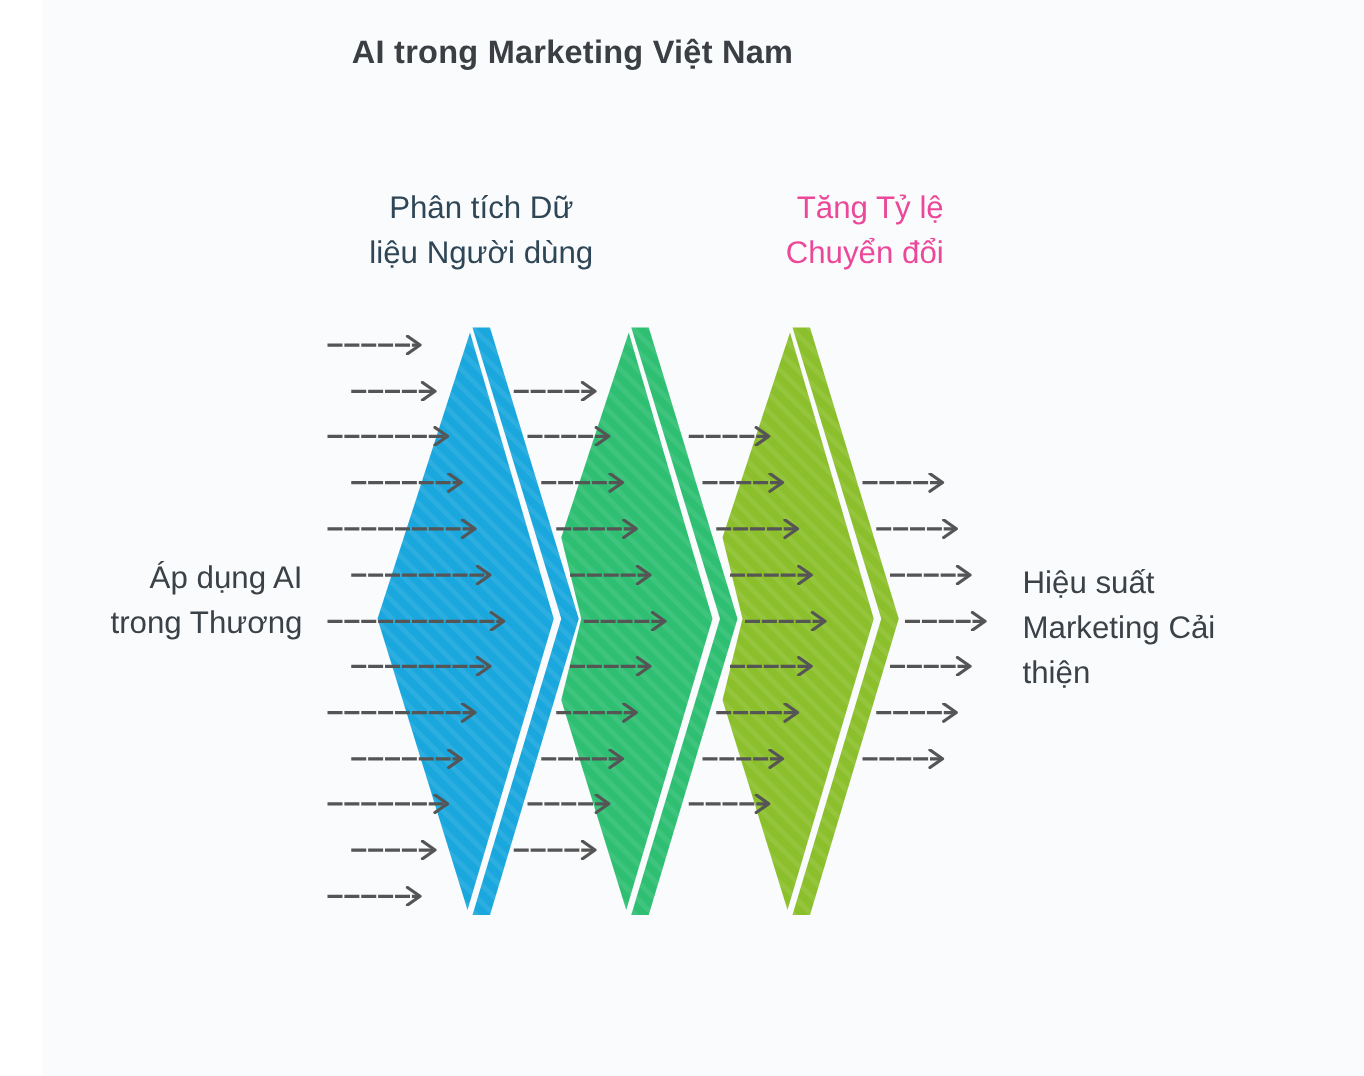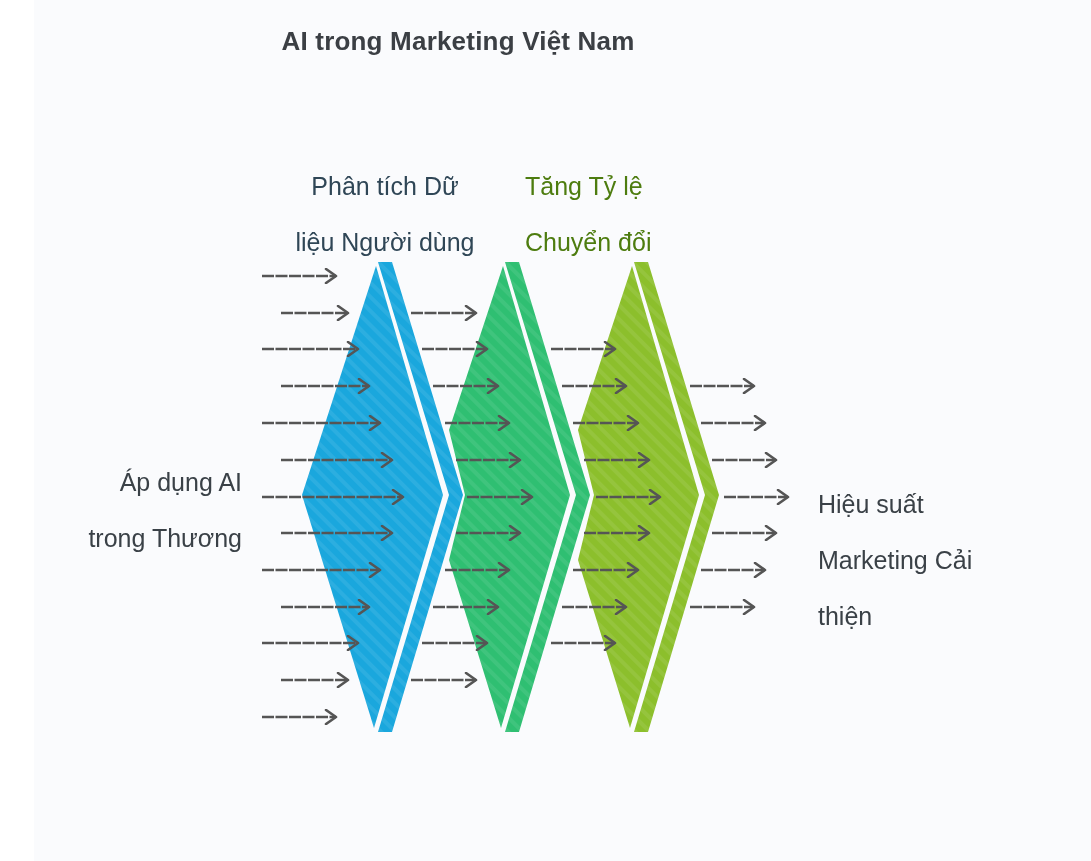--- a/index.html
+++ b/index.html
@@ -14,26 +14,26 @@
     background: #fafbfd;
   }
   .title {
     position: absolute; left: 0; width: 916px; top: 26px;
     text-align: center; font-size: 26px; font-weight: bold; color: #3b3f44;
     letter-spacing: 0.2px;
   }
   .label {
     position: absolute; font-size: 25px; line-height: 36px; color: #3a4147;
   }
-  .label span { display: block; margin-top: 20px; }
+  .label span { display: block; }
   #label-stage-1 { left: 250px; top: 148px; width: 270px; text-align: center; color: #2f4656; }
   #label-stage-2 { left: 420px; top: 772px; width: 210px; text-align: center; color: #2e4c3c; }
-  #label-stage-3 { left: 525px; top: 148px; width: 230px; text-align: left; color: #4d7c0f; }
+  #label-stage-3 { left: 525px; top: 148px; width: 230px; text-align: right; color: #ec4899; }
   #label-input { left: 30px; top: 444px; width: 212px; text-align: right; }
-  #label-output { left: 818px; top: 466px; width: 240px; text-align: left; }
+  #label-output { left: 818px; top: 448px; width: 240px; text-align: left; }
   svg#diagram { position: absolute; left: 0; top: 0; }
 </style>
 </head>
 <body>
 
 <div id="canvas"></div>
 
 <svg id="diagram" width="1091" height="861" viewBox="0 0 1091 861">
   <defs>
     <pattern id="stripes" width="10" height="10" patternUnits="userSpaceOnUse" patternTransform="rotate(-45)">

